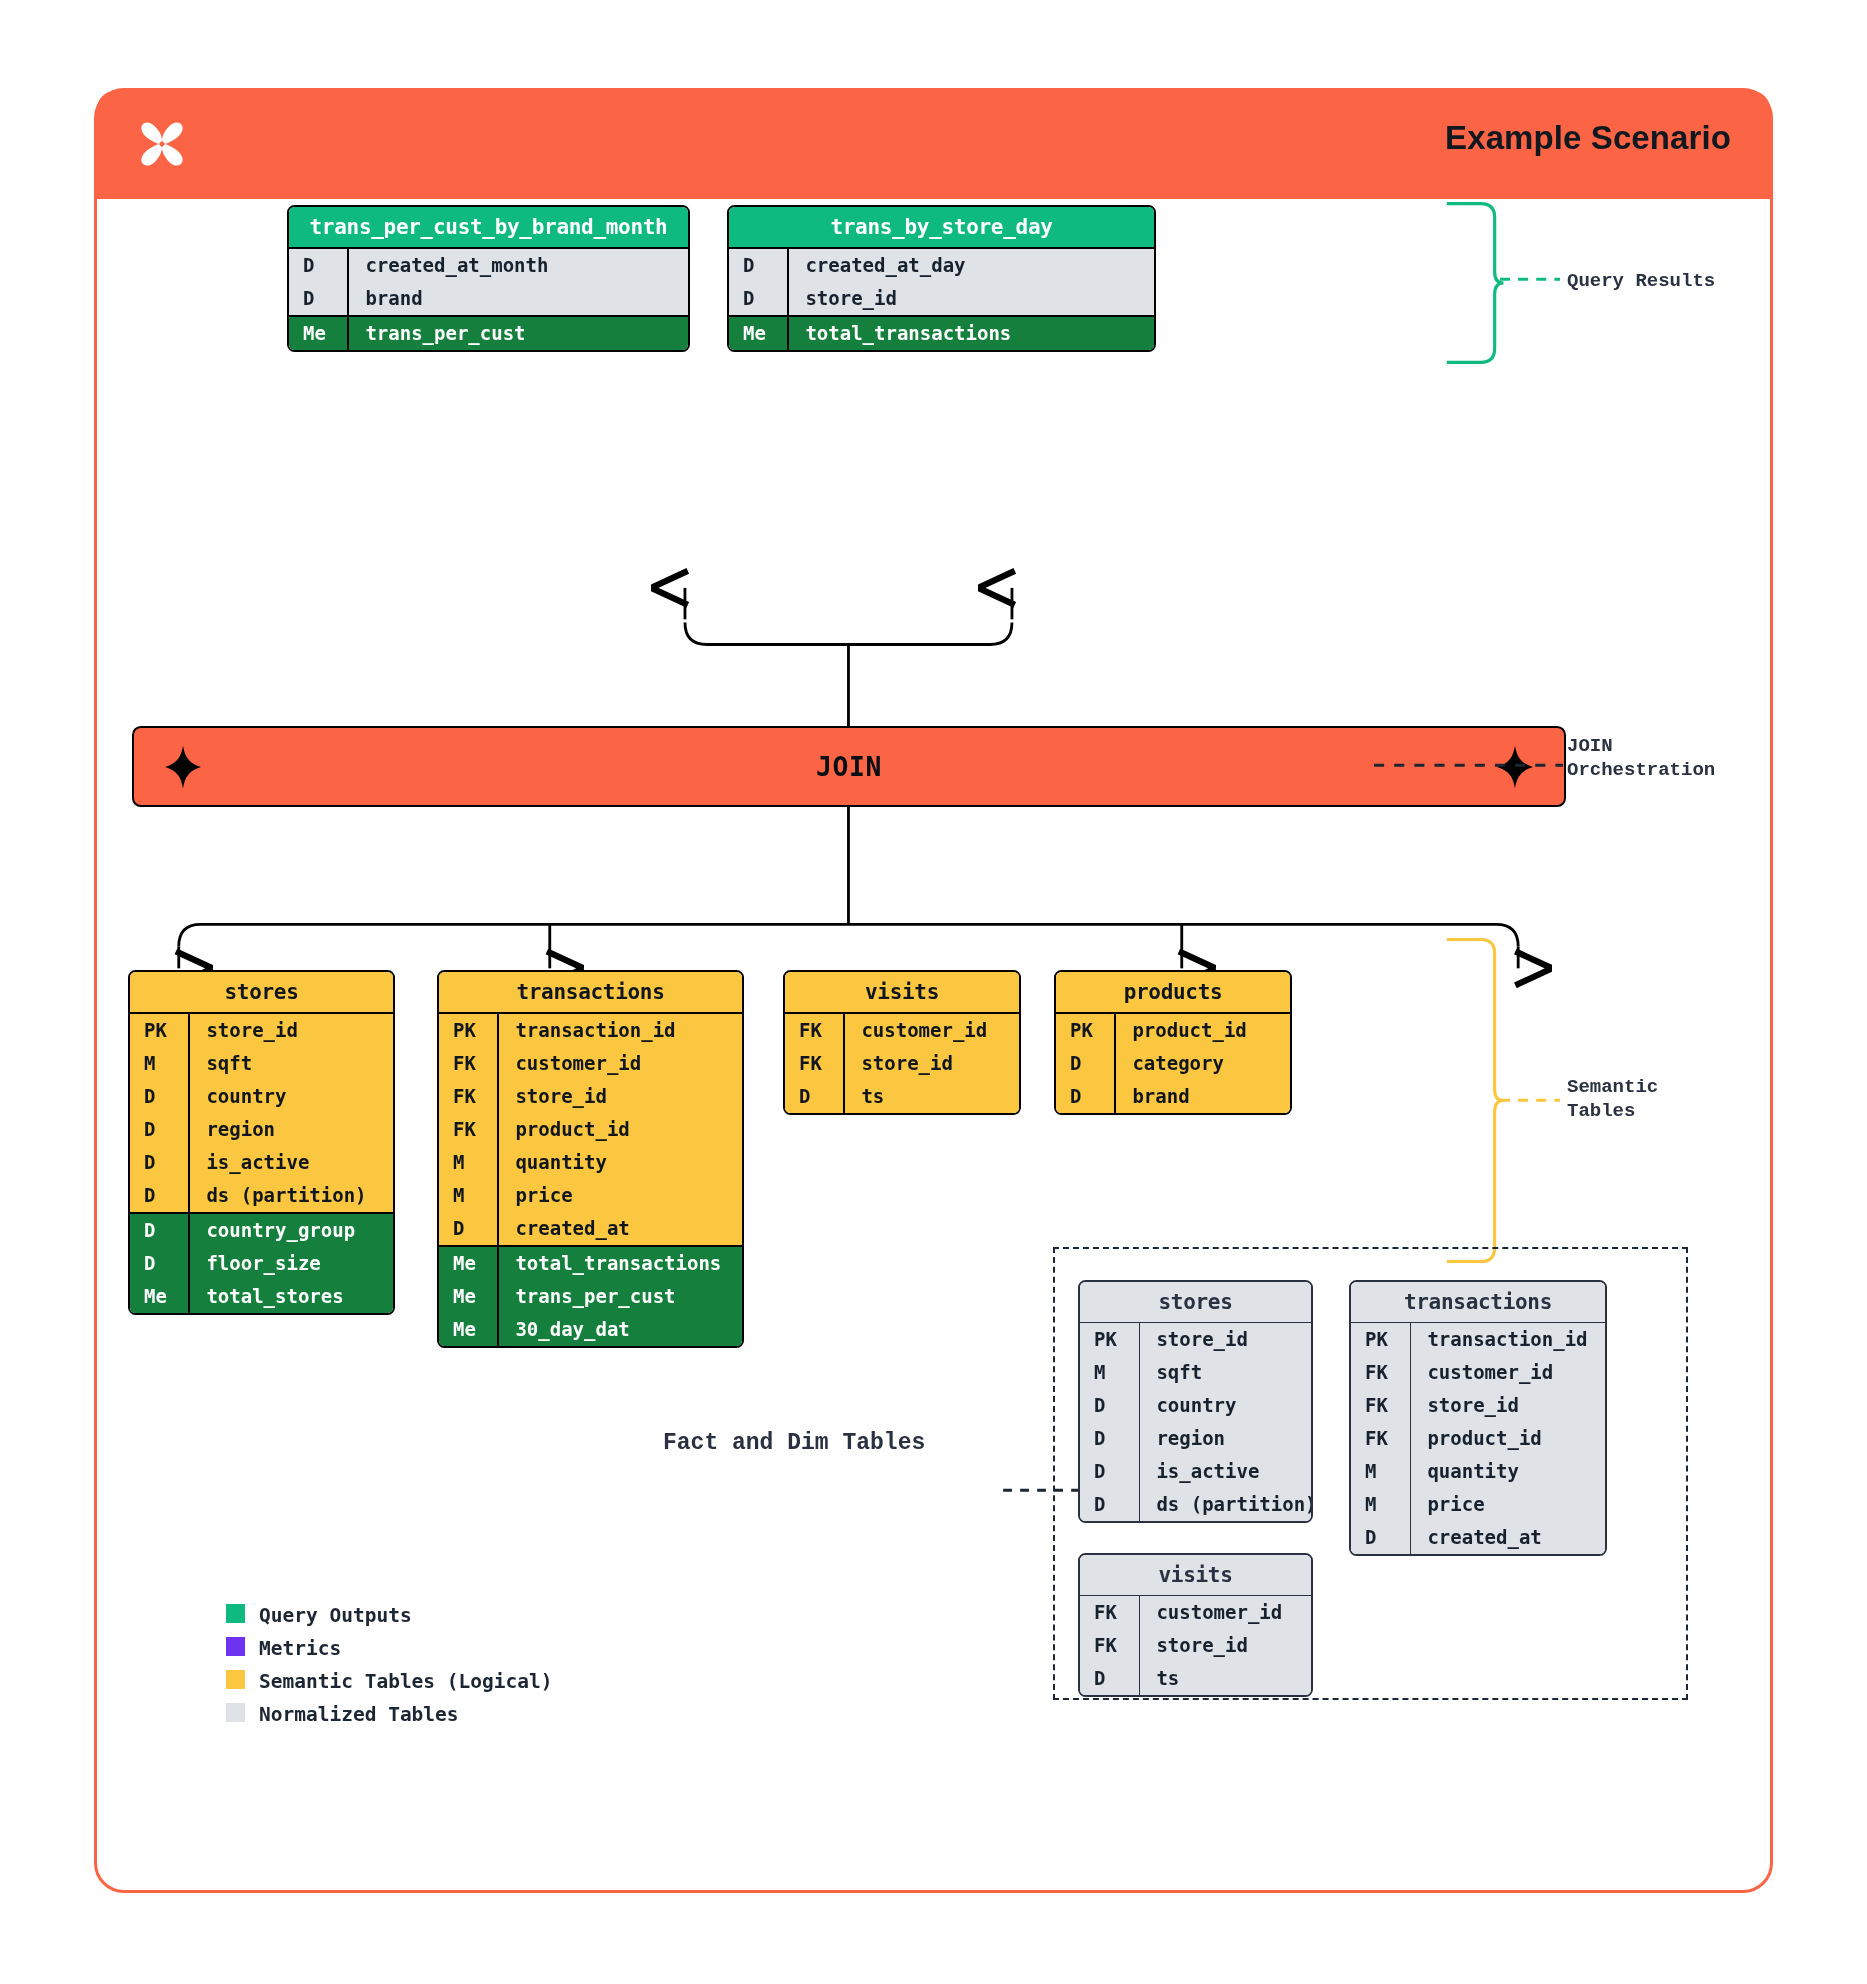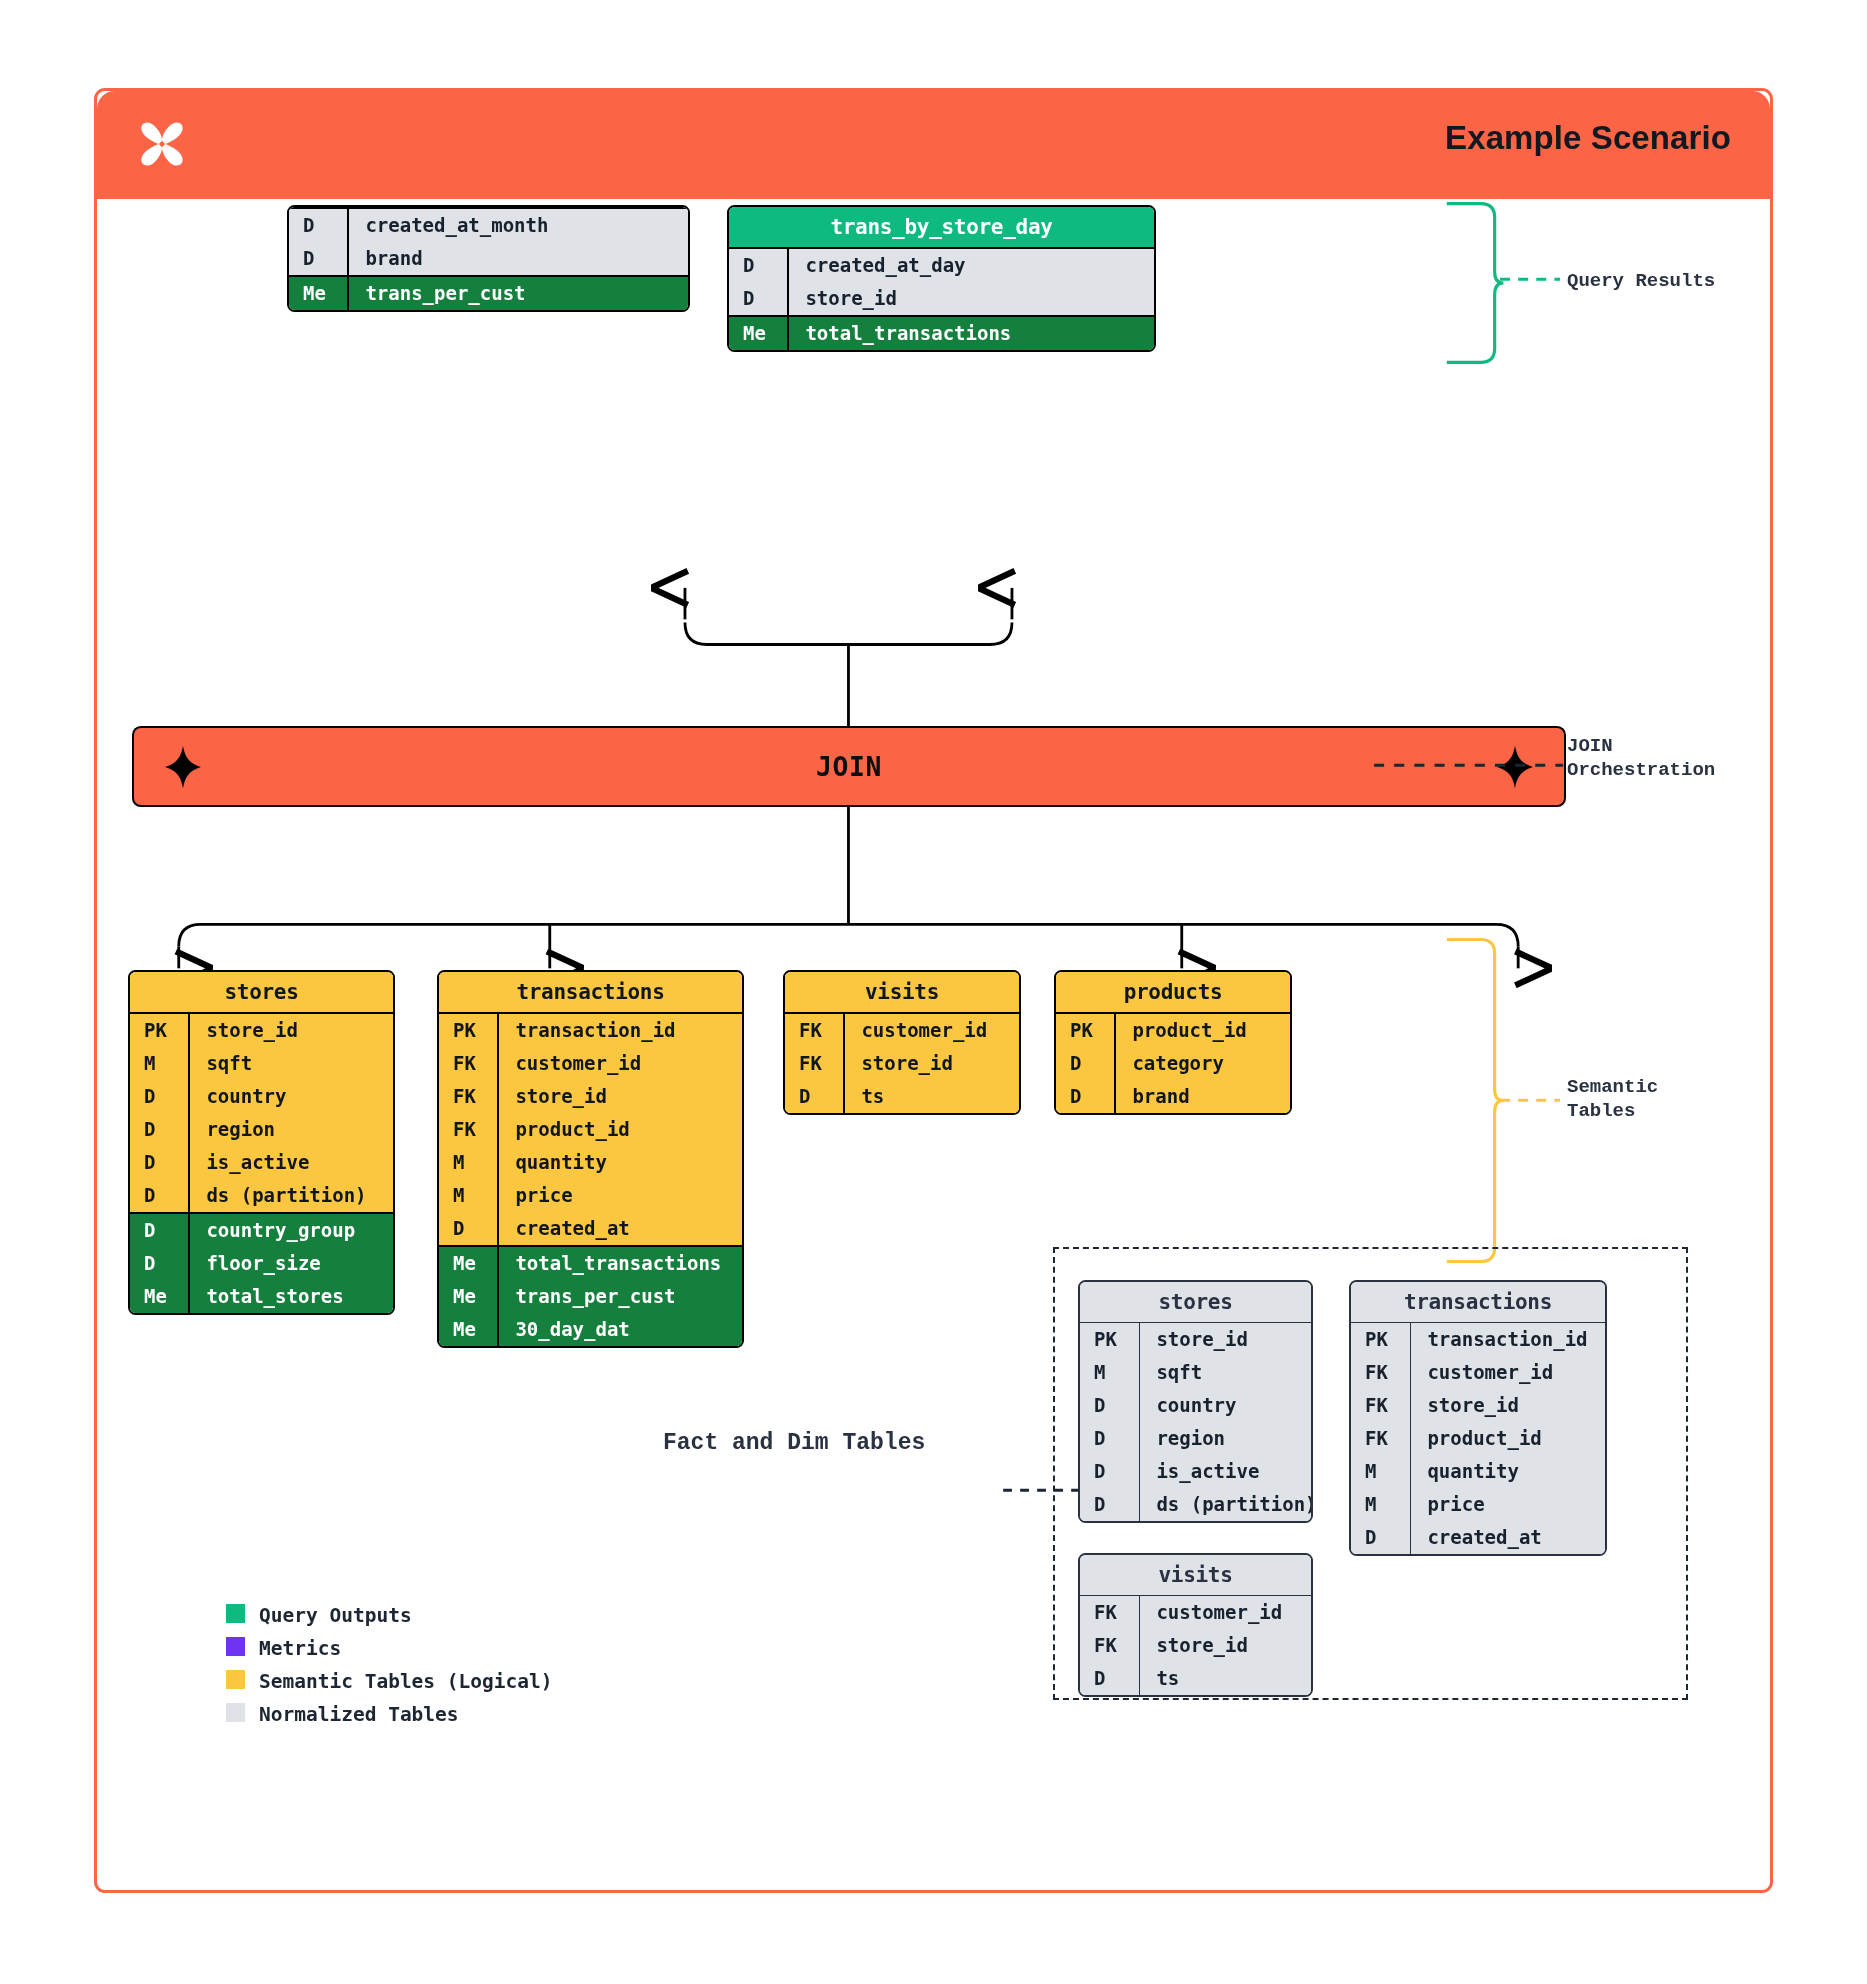--- a/index.html
+++ b/index.html
@@ -7,21 +7,21 @@
     width:1868px;height:1985px;
     background:#ffffff;
     font-family:"Liberation Sans", sans-serif;
     overflow:hidden;
   }
   .canvas{
     position:absolute;
     left:94px;top:88px;
     width:1679px;height:1805px;
     border:3.1px solid #fb6444;
-    border-radius:11px;
+    border-radius:30px;
     box-sizing:border-box;
     background:#ffffff;
   }
   .titlebar{
     position:absolute;left:0;top:0;
     width:100%;height:108px;
     background:#fb6444;
     border-radius:18px 18px 0 0;
     box-sizing:border-box;
   }
@@ -162,20 +162,21 @@
       <path d="M1195 1325 L1195 1325"></path>
       <path d="M130 1360 Q130 1325 165 1325 L2225 1325 Q2260 1325 2260 1360"></path>
       <path d="M130 1360 L130 1395" marker-end="url(#arrDn)"></path>
       <path d="M720 1325 L720 1395" marker-end="url(#arrDn)"></path>
       <path d="M1725 1325 L1725 1395" marker-end="url(#arrDn)"></path>
       <path d="M2260 1360 L2260 1395" marker-end="url(#arrDn)"></path>
     </g>
   </svg>
 
   <div class="tbl" style="left:190px;top:114px;width:403px;">
+    <div class="hdr green-hdr">trans_per_cust_by_brand_month</div>
     <div class="rows grey-body">
       <div class="row">
         <span class="k">D</span>
         <span class="v">created_at_month</span>
       </div>
       <div class="row">
         <span class="k">D</span>
         <span class="v">brand</span>
       </div>
     </div>

